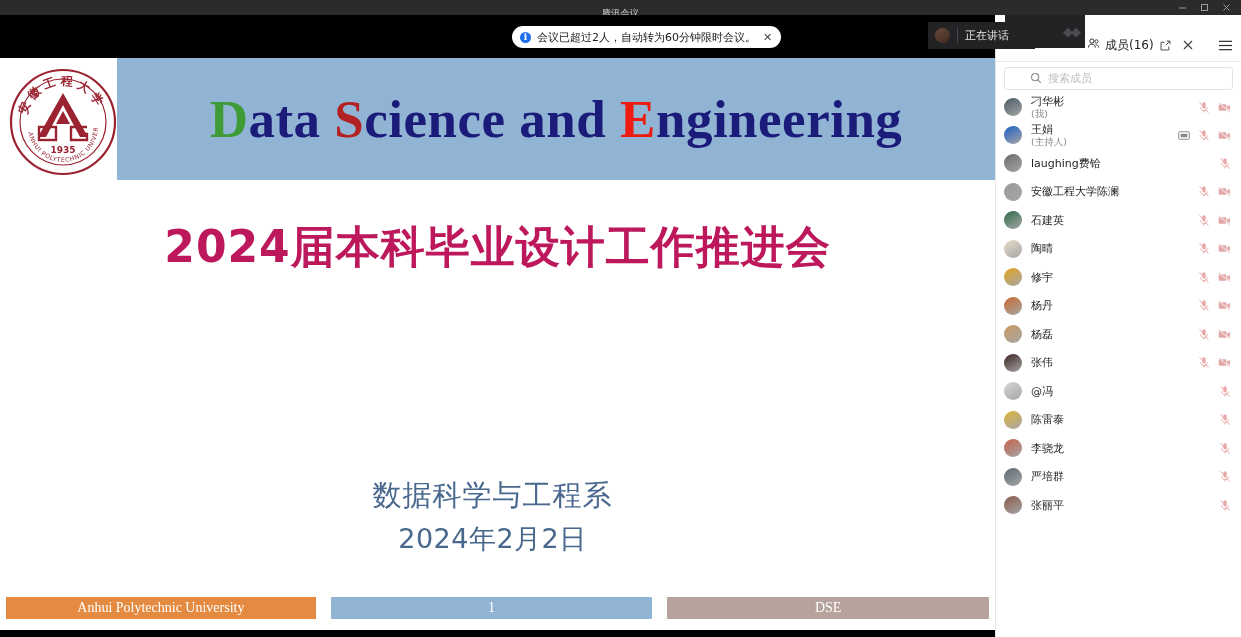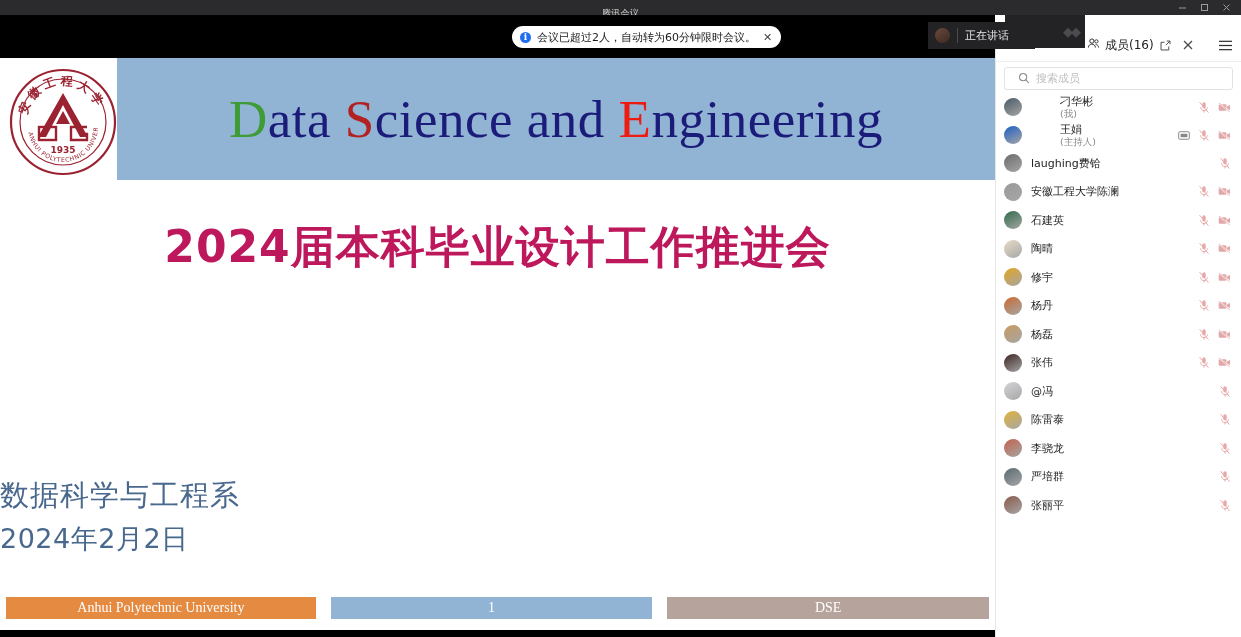--- a/index.html
+++ b/index.html
@@ -60,21 +60,21 @@
 
   
   .slide-band {
     position: absolute; left: 117px; top: 0;
     width: 878px; height: 122px;
     background: #92b4d4;
     display: flex; align-items: center; justify-content: center;
   }
   .slide-band-title {
     font-family: "Liberation Serif", "DejaVu Serif", serif;
-    font-weight: normal; font-size: 53px; letter-spacing: .5px;
+    font-weight: bold; font-size: 53px; letter-spacing: .5px;
     white-space: nowrap;
   }
   .c-green { color: #3f9b35; }
   .c-navy  { color: #1b1b7a; }
   .c-dkred { color: #b22222; }
   .c-red   { color: #ee1b11; }
 
   
   .seal {
     position: absolute; left: 8px; top: 3px;
@@ -90,21 +90,21 @@
     font-weight: bold;
     font-size: 44px;
     color: #be185d;
     letter-spacing: 1px;
     white-space: nowrap;
   }
 
   
   .slide-sub {
     position: absolute; left: 0; top: 415px; width: 985px;
-    text-align: left;
+    text-align: center;
     color: #49688d;
     font-family: "DejaVu Sans", sans-serif;
   }
   .slide-sub-line1 { font-size: 29px; line-height: 44px; letter-spacing: 1px; }
   .slide-sub-line2 { font-size: 27px; line-height: 44px; letter-spacing: .5px; }
 
   
   .slide-footer {
     position: absolute; left: 6px; bottom: 11px;
     width: 983px; height: 22px;
@@ -198,21 +198,21 @@
     margin-left: auto; display: flex; align-items: center; gap: 10px;
   }
   .panel-ic { color: #4a4a4c; display: flex; align-items: center; cursor: pointer; }
   .panel-ic svg { display: block; }
   .hamburger { margin-left: 14px; }
 
   
   .searchwrap { padding: 5px 8px 3px 8px; }
   .searchbox {
     height: 23px; border: 1px solid #e3e3e3; border-radius: 3px;
-    display: flex; align-items: center; gap: 6px; padding: 0 13px;
+    display: flex; align-items: center; gap: 6px; padding: 0 25px;
     background: #fff;
   }
   .searchbox input {
     border: none; outline: none; flex: 1;
     font-size: 11px; color: #333;
     font-family: "DejaVu Sans", sans-serif;
     background: transparent;
   }
   .searchbox input::placeholder { color: #bdbdbd; }
 
@@ -230,21 +230,21 @@
     background: #bdbdbd;
   }
   .pname-wrap { display: flex; flex-direction: column; justify-content: center; min-width: 0; }
   .pname {
     font-size: 11px; color: #1d1d1f; line-height: 13px;
     white-space: nowrap; overflow: hidden; text-overflow: ellipsis;
     font-family: "DejaVu Sans", sans-serif;
   }
   .ptag { font-size: 9.5px; color: #8a8a8e; line-height: 12px;
           font-family: "DejaVu Sans", sans-serif; }
-  .prow.tall { height: 28px; gap: 29px; }
+  .prow.tall { height: 28px; }
   .picons { margin-left: auto; display: flex; align-items: center; gap: 8px; }
   .picons svg { display: block; }
 </style>
 </head>
 <body>
 
 <div class="app">
 
   <div class="titlebar">
     <span class="titlebar-text">腾讯会议</span>

